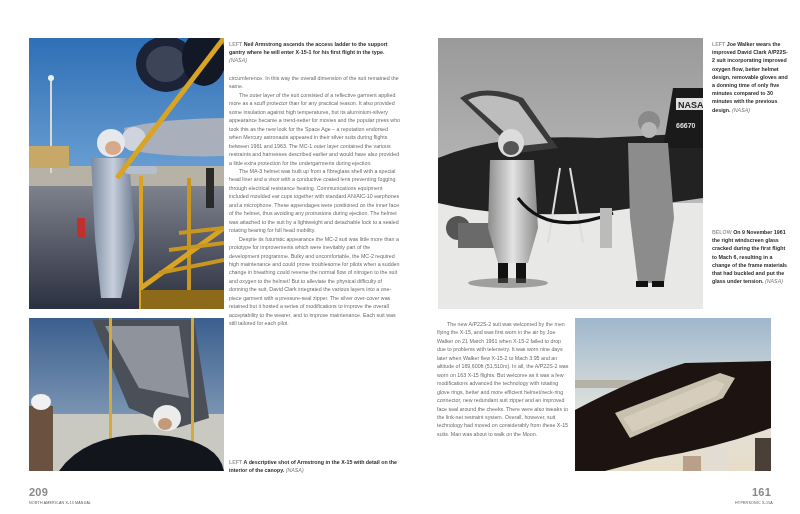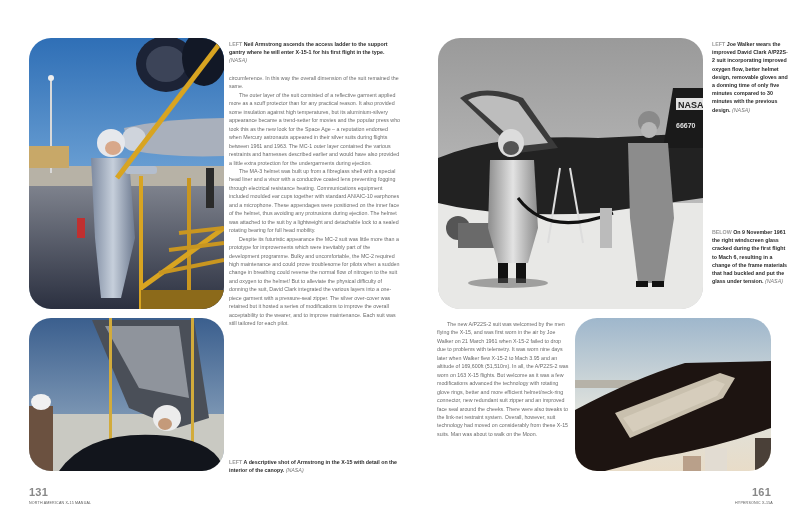--- a/index.html
+++ b/index.html
@@ -1,19 +1,19 @@
 <!DOCTYPE html>
 <html><head>
   <meta charset="utf-8">
   <style>
     * { margin: 0; padding: 0; box-sizing: border-box; }
     html, body { width: 800px; height: 514px; background: #ffffff; overflow: hidden; }
     body { position: relative; font-family: "Liberation Sans", sans-serif; color: #555; }
 
-    .photo { position: absolute; overflow: hidden; border-radius: 22px; }
+    .photo { position: absolute; overflow: hidden; }
     .photo svg { display: block; width: 100%; height: 100%; }
 
     .caption {
       position: absolute;
       font-size: 5.3px;
       line-height: 8.2px;
       font-weight: bold;
       color: #2a2a2a;
     }
     .caption .lead { color: #9a9a9a; font-weight: bold; }
@@ -136,21 +136,21 @@
     <p>circumference. In this way the overall dimension of the suit remained the same.</p>
     <p class="indent">The outer layer of the suit consisted of a reflective garment applied more as a scuff protector than for any practical reason. It also provided some insulation against high temperatures, but its aluminium-silvery appearance became a trend-setter for movies and the popular press who took this as the new look for the Space Age – a reputation endorsed when Mercury astronauts appeared in their silver suits during flights between 1961 and 1963. The MC-1 outer layer contained the various restraints and harnesses described earlier and would have also provided a little extra protection for the undergarments during ejection.</p>
     <p class="indent">The MA-3 helmet was built up from a fibreglass shell with a special head liner and a visor with a conductive coated lens preventing fogging through electrical resistance heating. Communications equipment included moulded ear cups together with standard AN/AIC-10 earphones and a microphone. These appendages were positioned on the inner face of the helmet, thus avoiding any protrusions during ejection. The helmet was attached to the suit by a lightweight and detachable lock to a sealed rotating bearing for full head mobility.</p>
     <p class="indent">Despite its futuristic appearance the MC-2 suit was little more than a prototype for improvements which were inevitably part of the development programme. Bulky and uncomfortable, the MC-2 required high maintenance and could prove troublesome for pilots when a sudden change in breathing could reverse the normal flow of nitrogen to the suit and oxygen to the helmet! But to alleviate the physical difficulty of donning the suit, David Clark integrated the various layers into a one-piece garment with a pressure-seal zipper. The silver over-cover was retained but it hosted a series of modifications to improve the overall acceptability to the wearer, and to improve maintenance. Each suit was still tailored for each pilot.</p>
   </div>
 
   <div class="caption" style="left:229px; top:458px; width:172px;">
     <span class="lead">LEFT</span><span> A descriptive shot of Armstrong in the X-15 with detail on the interior of the canopy. </span><span class="credit">(NASA)</span>
   </div>
 
-  <div class="folio-num" style="left:29px; top:486px;">131</div>
+  <div class="folio-num" style="left:29px; top:486px;">209</div>
   <div class="folio-title" style="left:29px; top:501px;">NORTH AMERICAN X-15 MANUAL</div>
 </div>
 
 <div>
 
   <div class="photo" style="left:438px; top:38px; width:265px; height:271px;">
     <svg viewBox="0 0 265 271" preserveAspectRatio="none">
       <defs>
         <linearGradient id="skyR" x1="0" y1="0" x2="0" y2="1">
           <stop offset="0" stop-color="#9a9a9a"></stop>

